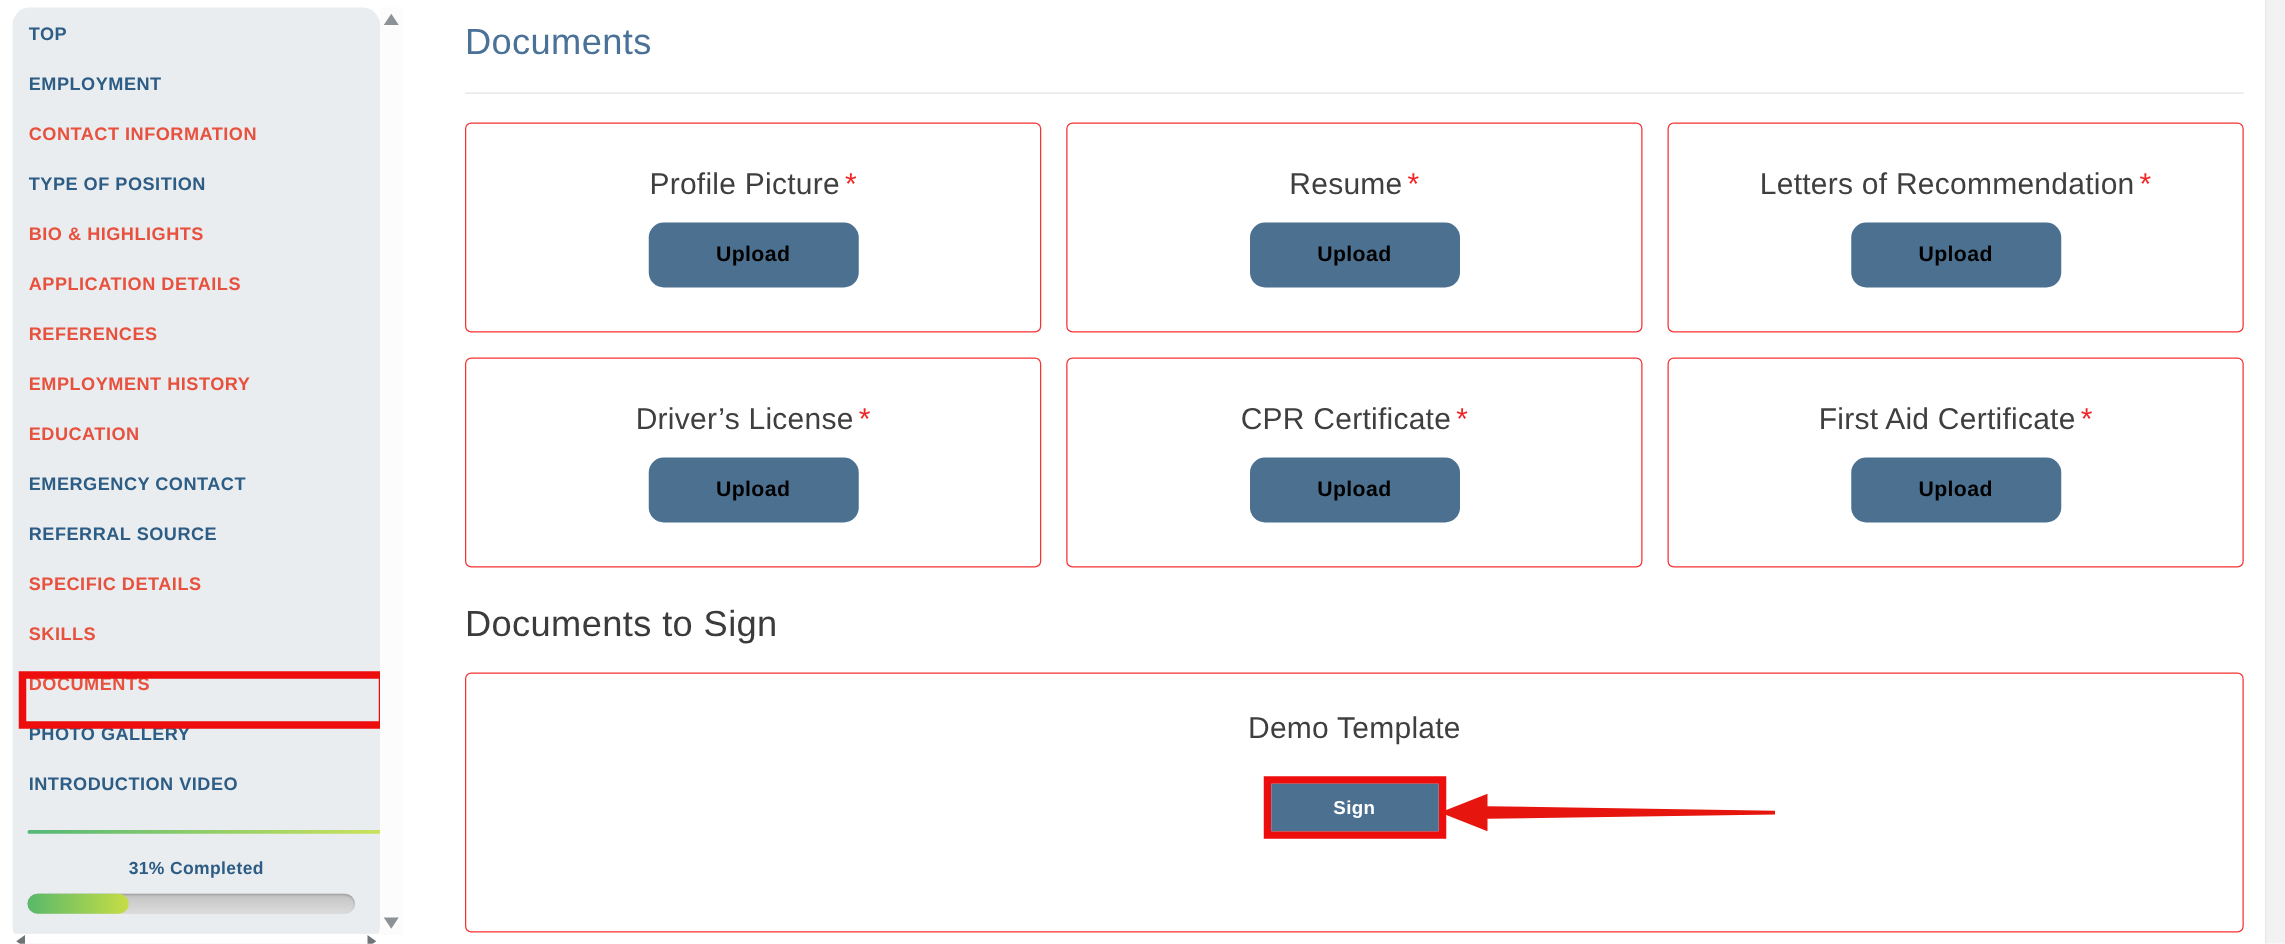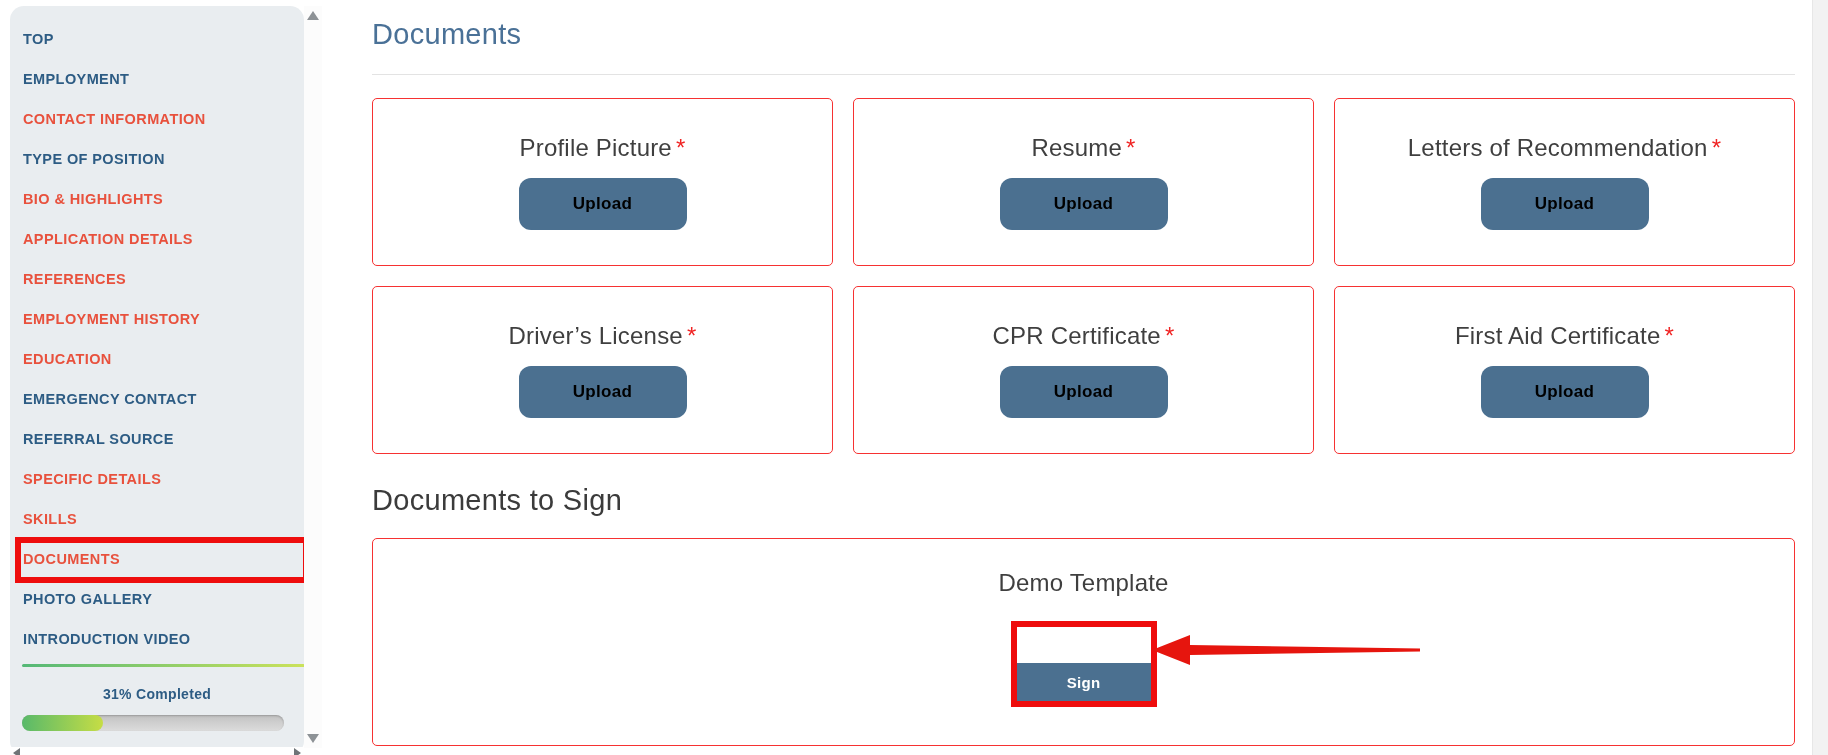--- a/index.html
+++ b/index.html
@@ -6,21 +6,21 @@
   body{
     width:1828px;height:755px;position:relative;overflow:hidden;
     background:#ffffff;font-family:"Liberation Sans",sans-serif;
     -webkit-font-smoothing:antialiased;
   }
   
   .sidebar-panel{
     position:absolute;left:10px;top:6px;width:294px;height:749px;
     background:#e9edf0;border-radius:14px;
   }
-  .nav-list{padding-top:13px;}
+  .nav-list{padding-top:2px;}
   .nav-item{
     height:40px;line-height:40px;padding-left:13px;
     font-size:14.5px;font-weight:700;letter-spacing:.4px;
     color:#2d5c84;cursor:pointer;white-space:nowrap;
   }
   .nav-item.alert{color:#e8513d;}
   .doc-highlight-box{
     position:absolute;left:5px;top:531px;width:282px;height:34px;
     border:6px solid #ee0d0d;pointer-events:none;
   }
@@ -81,21 +81,21 @@
     font-size:29px;font-weight:500;color:#3b3b3b;letter-spacing:.3px;
   }
   .sign-card{
     position:absolute;left:372px;top:538px;width:1423px;height:208px;
     border:1.5px solid #f63232;border-radius:5px;background:#fff;box-sizing:border-box;
     display:flex;flex-direction:column;align-items:center;padding-top:30px;gap:24px;
   }
   .sign-btn-highlight{border:6px solid #ee0d0d;line-height:0;}
   .sign-btn{
     width:134px;height:38px;border:none;background:#4b7090;color:#fff;
-    font-size:15px;font-weight:700;font-family:inherit;cursor:pointer;letter-spacing:.3px;margin-top:36px;
+    font-size:15px;font-weight:700;font-family:inherit;cursor:pointer;letter-spacing:.3px;
   }
   .arrow-annotation{position:absolute;left:1150px;top:630px;width:272px;height:40px;pointer-events:none;}
 </style>
 </head>
 <body>
 
 <aside class="sidebar-panel">
   <nav class="nav-list">
       <div class="nav-item"><span>TOP</span></div>
       <div class="nav-item"><span>EMPLOYMENT</span></div>

